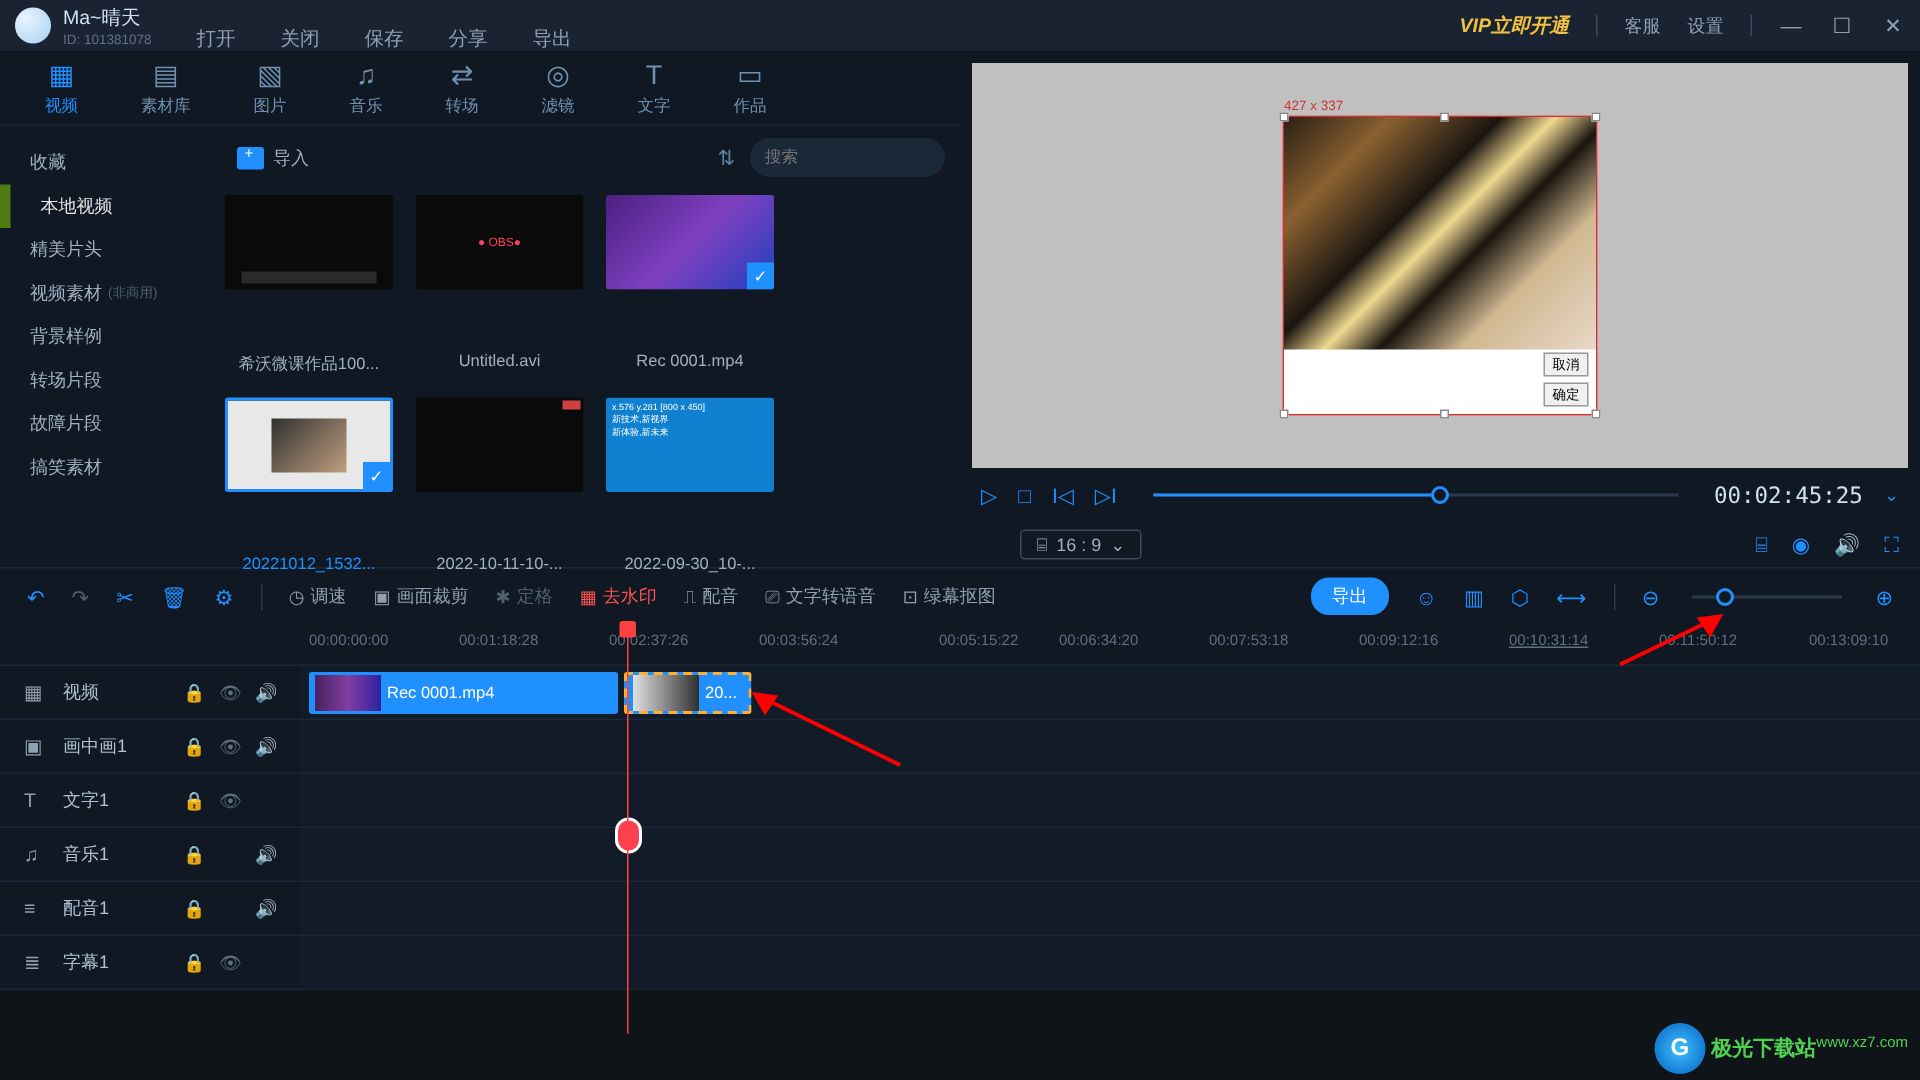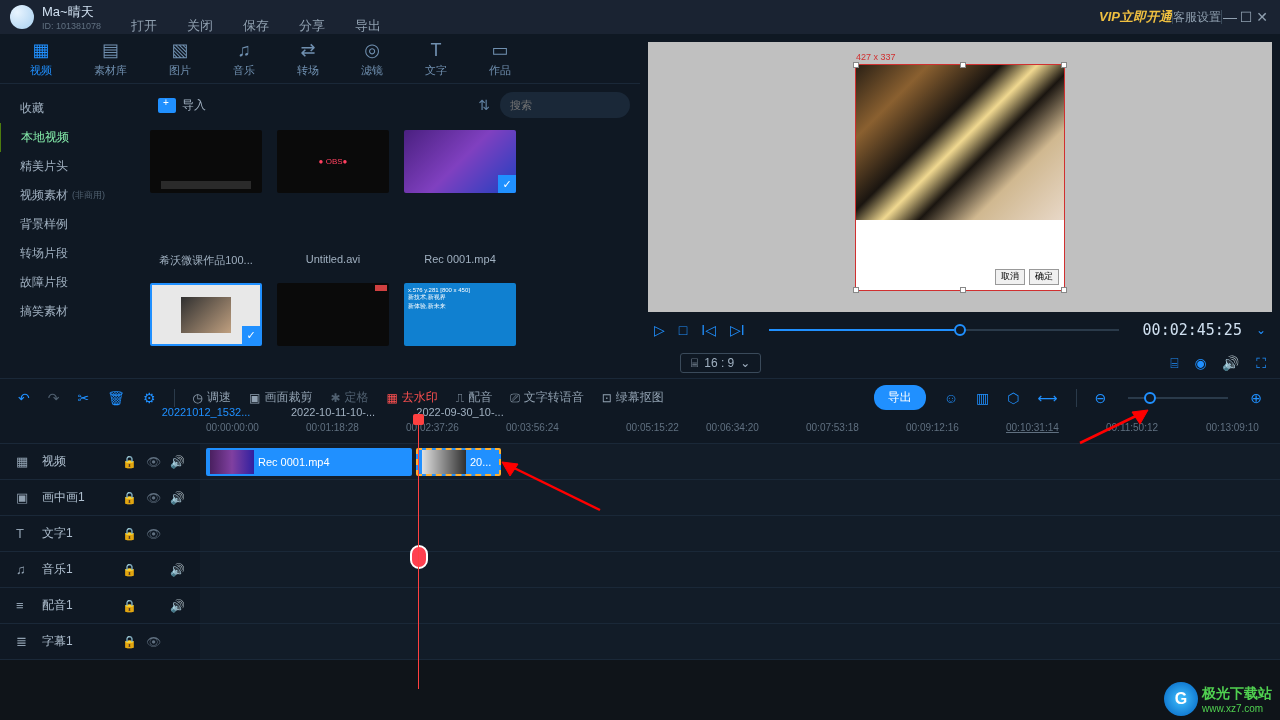--- a/index.html
+++ b/index.html
@@ -4,59 +4,59 @@
 <style>
 *{margin:0;padding:0;box-sizing:border-box;font-family:"Microsoft YaHei",sans-serif;}
 body{background:#0f1419;color:#b0c0d0;font-size:12px;width:1280px;height:720px;overflow:hidden;position:relative;}
 .header{height:34px;background:#1a2332;display:flex;align-items:center;padding:0 10px;}
 .avatar{width:24px;height:24px;border-radius:50%;background:radial-gradient(circle at 30% 30%,#e8f4ff,#a8d0f0);margin-right:8px;}
 .user-info{display:flex;flex-direction:column;margin-right:30px;}
 .user-name{font-size:13px;color:#d0e0f0;}
 .user-id{font-size:9px;color:#607080;}
 .menu-items{display:flex;gap:30px;}
 .menu-item{color:#90a0b0;cursor:pointer;font-size:13px;margin-top:17px;}
-.header-right{margin-left:auto;display:flex;align-items:center;}
+.header-right{margin-left:auto;display:flex;align-items:center;gap:18px;}
 .vip{color:#f0c040;font-style:italic;font-weight:bold;font-size:13px;}
 .hdr-link{color:#90a0b0;cursor:pointer;}
 .win-btn{color:#90a0b0;cursor:pointer;font-size:14px;width:16px;text-align:center;}
 .divider-v{width:1px;height:14px;background:#3a4a5a;}
 .top-section{display:flex;height:344px;}
 .left-panel{width:640px;background:#0f1823;}
 .tabs-row{display:flex;height:50px;align-items:center;border-bottom:1px solid #1a2838;padding-left:30px;gap:42px;}
 .tab{display:flex;flex-direction:column;align-items:center;gap:2px;cursor:pointer;color:#7090b0;}
 .tab.active{color:#2090ff;}
 .tab-icon{font-size:18px;}
 .tab-label{font-size:11px;}
 .lib-body{display:flex;height:294px;}
 .sidebar{width:140px;padding:10px 0;}
 .side-item{padding:6px 20px;color:#a0b0c0;cursor:pointer;font-size:12px;display:flex;align-items:center;gap:4px;}
-.side-item.active{color:#86efac;border-left:1px solid #4d7c0f;}
+.side-item.active{color:#e5e5e5;border-left:7px solid #4d7c0f;}
 .side-tag{font-size:9px;color:#506070;}
 .content-area{flex:1;padding:8px 10px;}
 .content-top{display:flex;align-items:center;gap:10px;margin-bottom:12px;}
 .import-btn{display:flex;align-items:center;gap:6px;background:transparent;border:none;color:#a0b0c0;cursor:pointer;padding:4px 8px;}
 .folder-ico{width:18px;height:15px;background:#2090ff;border-radius:2px;position:relative;}
 .folder-ico::before{content:"+";position:absolute;color:#fff;font-size:10px;left:5px;top:-1px;}
 .sort-ico{margin-left:auto;color:#6080a0;cursor:pointer;font-size:14px;}
 .search-box{width:130px;height:26px;background:#1a2838;border-radius:13px;display:flex;align-items:center;padding:0 10px;}
 .search-input{flex:1;background:none;border:none;color:#a0b0c0;font-size:11px;outline:none;}
 .search-ico{color:#2090ff;}
 .media-grid{display:flex;flex-wrap:wrap;gap:15px;}
-.media-item{width:112px;display:flex;flex-direction:column;align-items:flex-start;gap:24px;cursor:pointer;}
+.media-item{width:112px;display:flex;flex-direction:column;align-items:flex-start;gap:6px;cursor:pointer;}
 .thumb{width:112px;height:63px;background:#1a1a1a;position:relative;border-radius:2px;overflow:hidden;}
 .thumb.selected{border:2px solid #2090ff;}
 .check-badge{position:absolute;bottom:0;right:0;width:18px;height:18px;background:#2090ff;color:#fff;display:flex;align-items:center;justify-content:center;font-size:11px;}
 .media-name{font-size:11px;color:#a0b0c0;white-space:nowrap;overflow:hidden;text-overflow:ellipsis;width:100%;text-align:center;margin-top:36px;}
 .media-name.active{color:#2090ff;}
 .preview-panel{width:640px;background:#0f1823;display:flex;flex-direction:column;}
 .preview-canvas{flex:1;background:#c0c0c0;margin:8px 8px 0 8px;position:relative;display:flex;align-items:center;justify-content:center;}
-.preview-frame{width:210px;height:227px;background:#fff;border:1px solid #d03030;position:relative;}
+.preview-frame{width:210px;height:200px;background:#fff;border:1px solid #d03030;position:relative;}
 .preview-img{width:100%;height:155px;background:linear-gradient(135deg,#2a2015 0%,#8a6030 20%,#1a1510 40%,#f0d890 50%,#1a1510 60%,#d0b890 75%,#e8d8c8 100%);position:relative;}
 .preview-dim{position:absolute;top:-13px;left:0;font-size:9px;color:#d03030;}
-.preview-btns{position:absolute;bottom:5px;right:5px;display:flex;gap:4px;}
+.preview-btns{position:absolute;bottom:5px;right:5px;display:flex;gap:4px;flex-direction:column;}
 .prev-btn{width:30px;height:16px;background:#f0f0f0;border:1px solid #999;font-size:9px;}
 .handle{position:absolute;width:6px;height:6px;background:#fff;border:1px solid #888;}
 .play-controls{height:36px;display:flex;align-items:center;padding:0 14px;gap:14px;}
 .pc-btn{color:#2090ff;cursor:pointer;font-size:14px;}
 .progress-bar{flex:1;height:2px;background:#2a3a4a;position:relative;margin:0 10px;}
 .progress-fill{position:absolute;left:0;top:0;height:100%;width:53%;background:#2090ff;}
 .progress-knob{position:absolute;left:53%;top:-5px;width:12px;height:12px;border-radius:50%;background:#0f1823;border:2px solid #2090ff;}
 .time-disp{color:#d0e0f0;font-size:15px;font-family:monospace;}
 .dd-ico{color:#2090ff;}
 .aspect-row{height:30px;display:flex;align-items:center;padding:0 14px;gap:14px;}
@@ -86,21 +86,21 @@
 .clip{position:absolute;top:4px;height:28px;border-radius:2px;display:flex;align-items:center;padding:0 4px;overflow:hidden;}
 .clip1{left:6px;width:206px;background:#2090ff;}
 .clip2{left:216px;width:85px;background:#2090ff;border:2px dashed #ffb030;}
 .clip-thumb{width:44px;height:24px;background:linear-gradient(90deg,#4a2060,#8040a0,#3020a0);margin-right:4px;}
 .clip-thumb2{width:44px;height:24px;background:linear-gradient(90deg,#e0e0e0,#303030);margin-right:4px;}
 .clip-text{color:#fff;font-size:11px;white-space:nowrap;}
 .rec-handle{position:absolute;left:210px;top:-7px;width:18px;height:24px;background:#ff4050;border-radius:9px;border:2px solid #fff;}
 .arrow{position:absolute;stroke:#ff0000;fill:#ff0000;pointer-events:none;z-index:20;}
 .watermark{position:absolute;right:8px;bottom:4px;display:flex;align-items:center;gap:4px;}
 .wm-logo{width:34px;height:34px;border-radius:50%;background:radial-gradient(circle,#40c0ff,#0060c0);display:flex;align-items:center;justify-content:center;color:#fff;font-weight:bold;font-size:16px;}
-.wm-text{display:flex;flex-direction:column;}
+.wm-text{display:flex;flex-direction:row;}
 .wm-cn{color:#50d050;font-size:14px;font-weight:bold;}
 .wm-url{color:#50d050;font-size:10px;}
 .thumb-content{width:100%;height:100%;}
 </style>
 </head>
 <body>
 
 <div class="header">
   <div class="avatar"></div>
   <div class="user-info">

